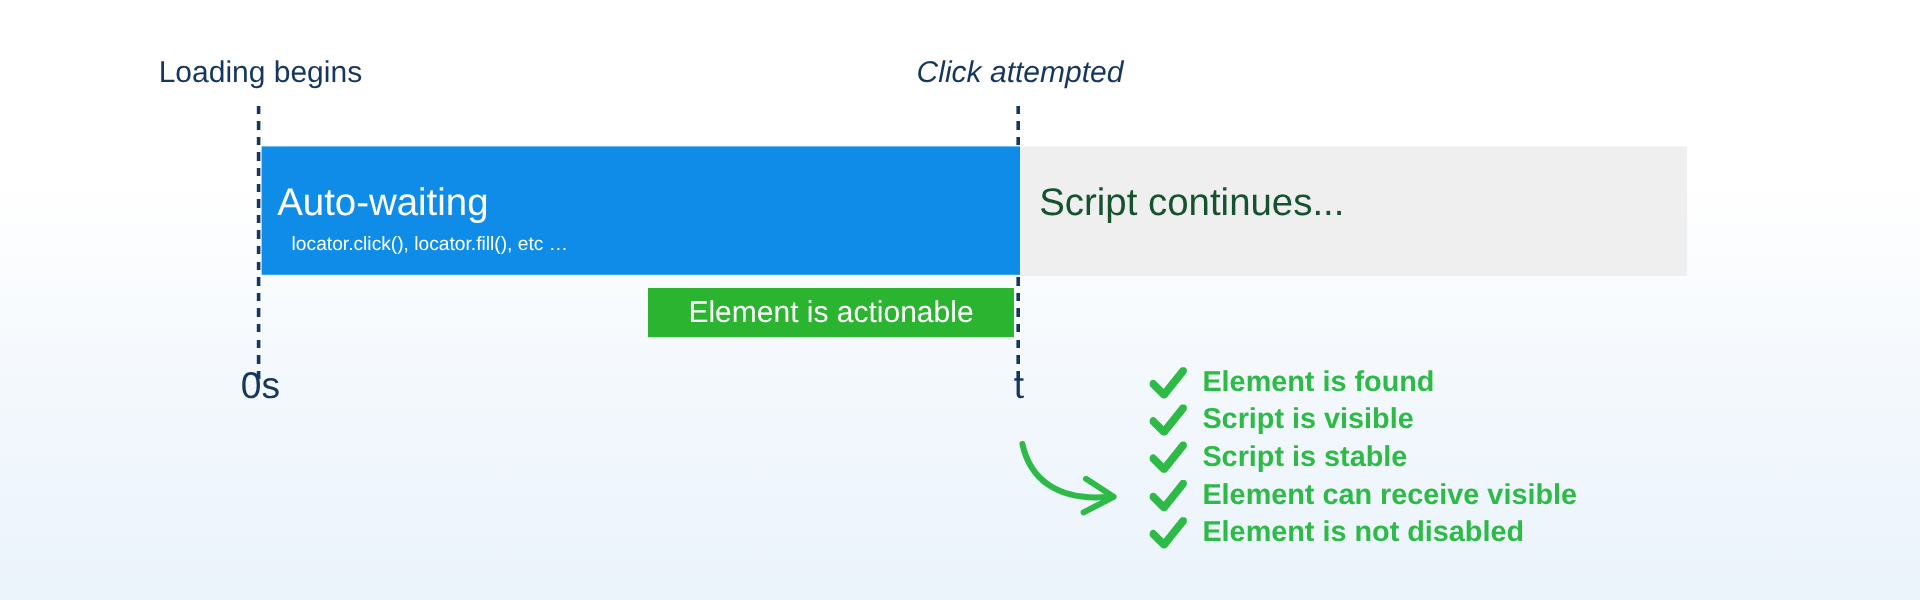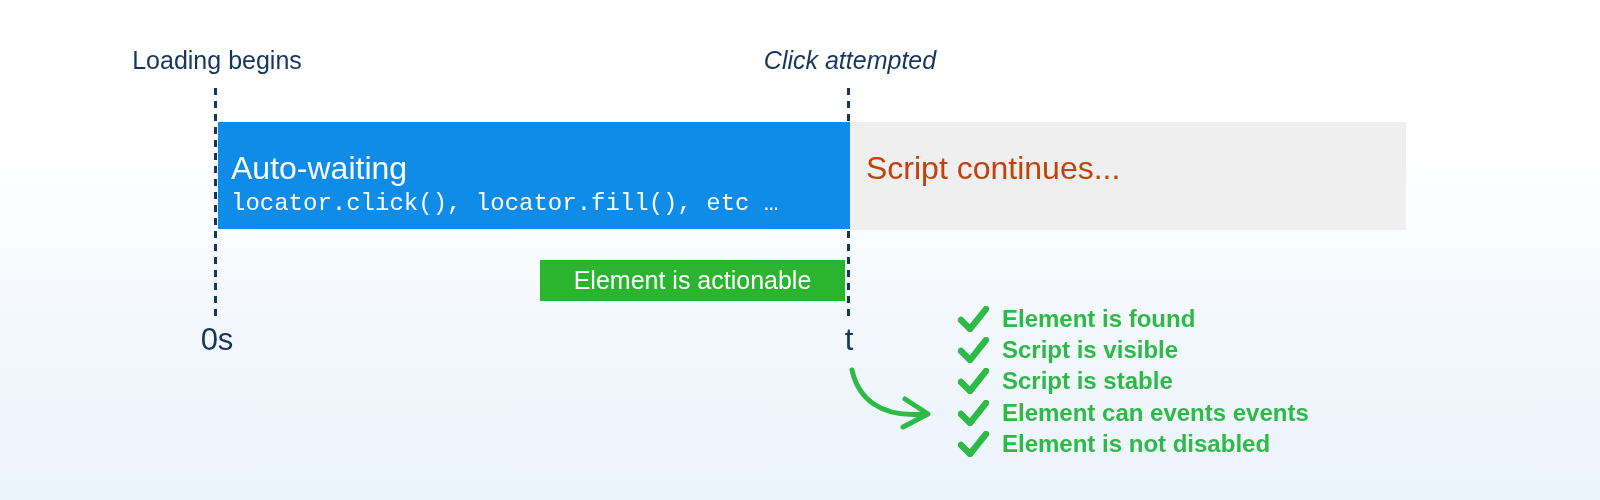--- a/index.html
+++ b/index.html
@@ -22,38 +22,38 @@
   .bar{
     position:absolute;top:122px;box-sizing:border-box;
   }
   .bar-blue{
     left:218px;width:632px;height:107px;
     background:#0e8ce8;color:#ffffff;
     padding:14px 0 0 13px;
   }
   .bar-gray{
     left:850px;width:556px;height:108px;
-    background:#efefef;color:#c2410c;
+    background:#efefef;color:#14532d;
     padding:14px 0 0 16px;
   }
   .bar-title{
     font-size:32px;line-height:38px;font-weight:400;white-space:nowrap;margin-top:13px;
   }
   .bar-code{
-    font-family:Liberation Mono, monospace;
-    font-size:24px;line-height:28px;margin-top:3px;white-space:nowrap;
+    font-family:Liberation Sans, sans-serif;
+    font-size:16px;line-height:28px;margin-top:3px;white-space:nowrap;margin-left:12px;
   }
   .badge{
     position:absolute;left:540px;top:240px;width:305px;height:41px;
     background:#2bb42f;color:#ffffff;
     display:flex;align-items:center;justify-content:center;
-    font-size:25px;white-space:nowrap;margin-top:20px;
+    font-size:25px;white-space:nowrap;
   }
   .tick{
-    position:absolute;top:323px;transform:translateX(-50%);
+    position:absolute;top:305px;transform:translateX(-50%);
     font-size:31px;line-height:34px;color:#15365d;white-space:nowrap;
   }
   .arrow-wrap{position:absolute;left:842px;top:364px;}
   .checklist{
     position:absolute;left:958px;top:303px;
     display:flex;flex-direction:column;justify-content:center;
   }
   .check-row{
     display:flex;align-items:center;height:31.4px;gap:13px;
   }
@@ -110,21 +110,21 @@
     <div class="check-row">
       <svg class="check-icon" width="31" height="26" viewBox="0 0 31 26">
         <polyline points="3,14 12,23 28,3" fill="none" stroke="#2dba46" stroke-width="6.5" stroke-linecap="round" stroke-linejoin="round"></polyline>
       </svg>
       <span>Script is stable</span>
     </div>
     <div class="check-row">
       <svg class="check-icon" width="31" height="26" viewBox="0 0 31 26">
         <polyline points="3,14 12,23 28,3" fill="none" stroke="#2dba46" stroke-width="6.5" stroke-linecap="round" stroke-linejoin="round"></polyline>
       </svg>
-      <span>Element can events events</span>
+      <span>Element can receive visible</span>
     </div>
     <div class="check-row">
       <svg class="check-icon" width="31" height="26" viewBox="0 0 31 26">
         <polyline points="3,14 12,23 28,3" fill="none" stroke="#2dba46" stroke-width="6.5" stroke-linecap="round" stroke-linejoin="round"></polyline>
       </svg>
       <span>Element is not disabled</span>
     </div>
   </div>
 
 </div>

